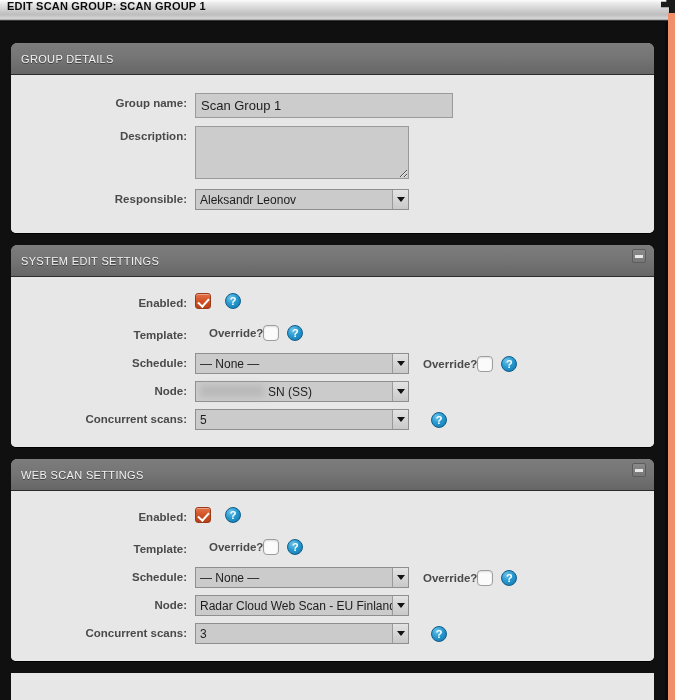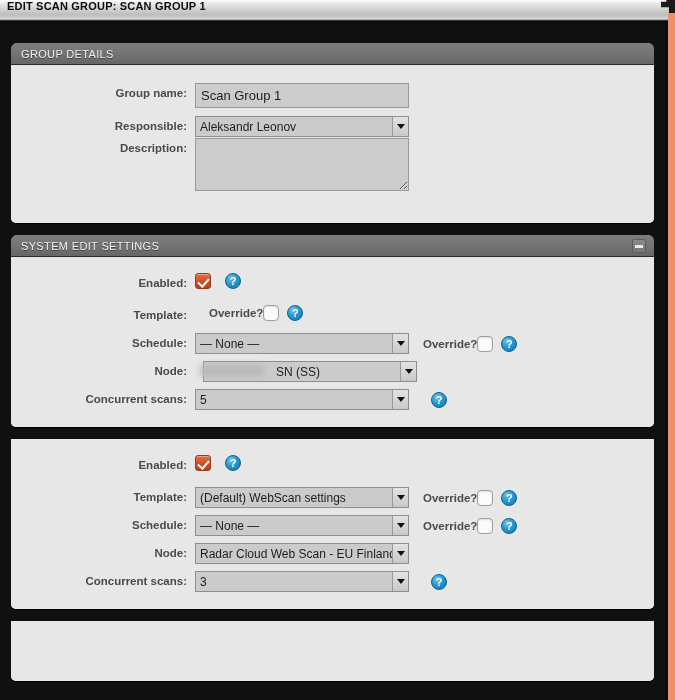--- a/index.html
+++ b/index.html
@@ -52,21 +52,21 @@
   }
 
   
   .panel {
     margin: 0 11px 12px 11px;
     border-radius: 7px 7px 5px 5px;
     background: #e7e7e7;
     box-shadow: 0 1px 0 #000;
   }
   .panel-header {
-    height: 22px;
+    height: 32px;
     border-radius: 6px 6px 0 0;
     background: linear-gradient(to bottom, #7d7d7d 0%, #747474 50%, #666666 100%);
     display: flex; align-items: center;
     padding: 0 6px 0 10px;
     border-bottom: 1px solid #2c2c2c;
     position: relative;
   }
   .panel-header .ph-title {
     font-size: 11px; color: #f2f2f2; letter-spacing: .35px;
     text-shadow: 0 1px 0 rgba(0,0,0,.45);
@@ -96,21 +96,21 @@
   }
   .row .lbl {
     width: 184px; text-align: right; padding-right: 8px;
     font-size: 11.5px; font-weight: bold; color: #4a4a4a;
     line-height: 21px;
     white-space: nowrap;
   }
   .fld { display: flex; align-items: center; }
 
   input.txt {
-    width: 214px; height: 25px;
+    width: 258px; height: 25px;
     background: #cccccc;
     border: 1px solid #9a9a9a;
     font-family: "Liberation Sans", sans-serif;
     font-size: 13px; color: #1d1d1d;
     padding: 0 5px;
     outline: none;
   }
   textarea.ta {
     width: 214px; height: 53px;
     background: #cccccc;
@@ -218,36 +218,36 @@
     </div>
     <div class="panel-body" style="padding-top:18px;padding-bottom:22px;">
 
       <div class="row" style="margin-bottom:8px;">
         <div class="lbl">Group name:</div>
         <div class="fld">
           <input class="txt" type="text" value="Scan Group 1" style="">
         </div>
       </div>
 
-      <div class="row" style="margin-bottom:0;">
-        <div class="lbl">Responsible:</div>
-        <div class="fld">
-          <span class="selwrap">
-            <select class="sel">
-              <option>Aleksandr Leonov</option>
-            </select>
-            <span class="arrow"></span>
-          </span>
-        </div>
-      </div>
-
       <div class="row" style="margin-bottom:10px;">
         <div class="lbl">Description:</div>
         <div class="fld ta-wrap">
           <textarea class="ta" style=""></textarea>
+        </div>
+      </div>
+
+      <div class="row" style="margin-bottom:0;">
+        <div class="lbl">Responsible:</div>
+        <div class="fld">
+          <span class="selwrap">
+            <select class="sel">
+              <option>Aleksandr Leonov</option>
+            </select>
+            <span class="arrow"></span>
+          </span>
         </div>
       </div>
 
     </div>
   </div>
 
   <div class="panel">
     <div class="panel-header">
       <span class="ph-title">SYSTEM EDIT SETTINGS</span>
       <span class="collapse-btn">
@@ -288,21 +288,21 @@
           <span class="cb-off"></span>
           <span class="gap8"></span>
           <span class="help">?</span>
         </div>
       </div>
 
       <div class="row">
         <div class="lbl">Node:</div>
         <div class="fld">
           <span class="selwrap blurwrap">
-            <select class="sel" style="text-indent:68px;margin-left:8px;">
+            <select class="sel" style="text-indent:68px;">
               <option>SN (SS)</option>
             </select>
             <span class="blur-mask"></span>
             <span class="arrow"></span>
           </span>
         </div>
       </div>
 
       <div class="row" style="margin-bottom:0;">
         <div class="lbl">Concurrent scans:</div>
@@ -316,40 +316,40 @@
           <span class="gap14"></span>
           <span class="gap8"></span>
           <span class="help">?</span>
         </div>
       </div>
 
     </div>
   </div>
 
   <div class="panel">
+    <div class="panel-header">
+      <span class="ph-title">WEB SCAN SETTINGS</span>
+      <span class="collapse-btn">
+          <i></i>
+        </span>
+    </div>
     <div class="panel-body">
 
       <div class="row" style="margin-bottom:10px;">
         <div class="lbl">Enabled:</div>
         <div class="fld">
           <span class="cb-on"></span>
           <span class="gap14"></span>
           <span class="help">?</span>
         </div>
       </div>
 
       <div class="row">
         <div class="lbl">Template:</div>
         <div class="fld">
-          <span class="selwrap">
-            <select class="sel">
-              <option>(Default) WebScan settings</option>
-            </select>
-            <span class="arrow"></span>
-          </span>
           <span class="ovr-lbl">Override?</span>
           <span class="cb-off"></span>
           <span class="gap8"></span>
           <span class="help">?</span>
         </div>
       </div>
 
       <div class="row">
         <div class="lbl">Schedule:</div>
         <div class="fld">

